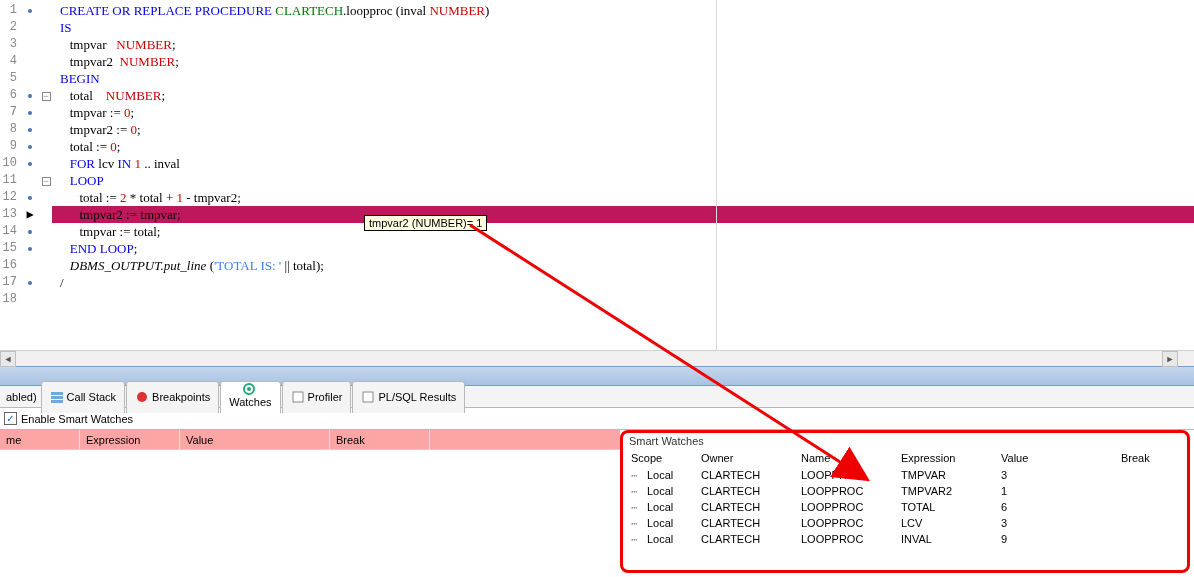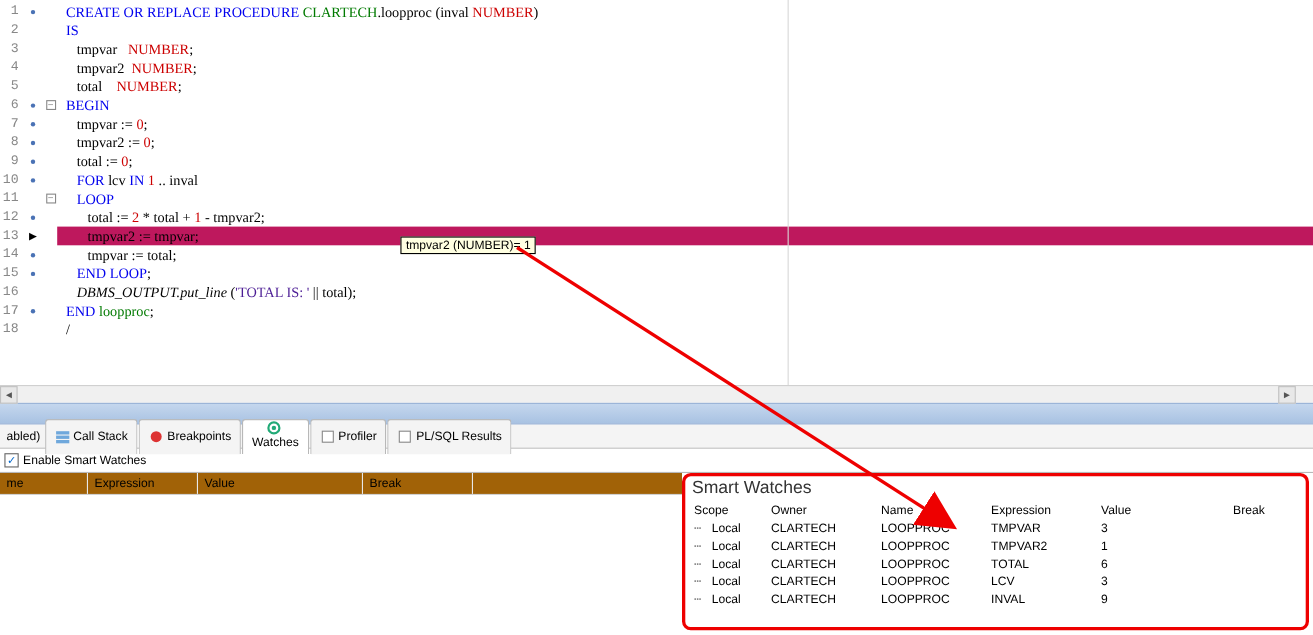--- a/index.html
+++ b/index.html
@@ -15,21 +15,21 @@
 .fold-col { width: 12px; padding-top: 2px; }
 .fold-col div { height: 17px; line-height: 17px; text-align: center; }
 .fold-box { display: inline-block; width: 9px; height: 9px; border: 1px solid #888; color: #888; font-size: 9px; line-height: 7px; text-align: center; background: #fff; }
 .code { font-family: Liberation Serif, serif; font-size: 13px; padding-top: 2px; flex: 1; position: relative; }
 .code .line { height: 17px; line-height: 17px; white-space: pre; padding-left: 8px; }
 .code .hl { background: #be185d; }
 .kw { color: #0000ee; }
 .ident { color: #007a00; }
 .type { color: #cc0000; }
 .num { color: #cc0000; }
-.str { color: #4c1d95; margin-top: 27px; }
+.str { color: #3b82f6; margin-top: 27px; }
 .ital { font-style: italic; }
 
 .tooltip { position: absolute; left: 364px; top: 215px; background: #ffffe1; border: 1px solid #000; padding: 1px 4px; font-family: Tahoma, sans-serif; font-size: 11px; z-index: 5; }
 
 .hscroll { height: 16px; background: #f0f0f0; border-top: 1px solid #d0d0d0; position: relative; }
 .hscroll .arrow-btn { width: 16px; height: 16px; background: #e8e8e8; border: 1px solid #c0c0c0; display: inline-block; text-align: center; line-height: 14px; color: #555; font-size: 9px; }
 .hscroll .arrow-left { position: absolute; left: 0; }
 .hscroll .arrow-right { position: absolute; right: 16px; }
 
 .blue-band { height: 20px; background: linear-gradient(#c5d7ee, #a8c2e2); border-top: 1px solid #7a9ac9; border-bottom: 1px solid #7a9ac9; }
@@ -39,25 +39,25 @@
 .tab.active { background: #fff; color: #000; flex-direction: column; }
 .tab .ticon { width: 14px; height: 14px; margin-right: 3px; display: inline-block; }
 
 .panel-row { height: 22px; border-bottom: 1px solid #b8b8b8; display: flex; align-items: center; padding-left: 4px; background: #fff; }
 .checkbox { width: 13px; height: 13px; border: 1px solid #666; margin-right: 4px; display: inline-flex; align-items: center; justify-content: center; font-size: 10px; color: #0066cc; }
 
 .lower { display: flex; height: 147px; }
 .watches-left { width: 620px; }
 .watches-right { flex: 1; position: relative; }
 
-.headers { display: flex; height: 20px; background: #a16207; border-bottom: 1px solid #d0d0d0; }
+.headers { display: flex; height: 20px; background: #fca5a5; border-bottom: 1px solid #d0d0d0; }
 .headers .hcol { padding-left: 6px; line-height: 20px; color: #000; border-right: 1px solid #e8e8e8; }
 
 .sw-box { border: 3px solid #e00; border-radius: 8px; position: absolute; left: 0px; right: 4px; top: 0; bottom: 4px; padding: 2px 4px; }
-.sw-title { font-size: 16px; color: #333; margin-bottom: 2px; padding-left: 2px; }
+.sw-title { font-size: 11px; color: #333; margin-bottom: 2px; padding-left: 2px; }
 .sw-headers { display: flex; height: 18px; }
 .sw-headers .hcol { padding-left: 4px; line-height: 18px; }
 .sw-row { display: flex; height: 16px; line-height: 16px; }
 .sw-row .cell { padding-left: 4px; }
 .tree-dots { color: #888; font-family: monospace; display:inline-block; width:16px; }
 
 svg.arrow-line { position: absolute; top: 0; left: 0; pointer-events: none; z-index: 10; }
 
 .vsep { position: absolute; left: 716px; top: 0; width: 1px; height: 350px; background: #d8d8d8; }
 
@@ -124,33 +124,32 @@
       <div></div>
       <div></div>
       <div></div>
       <div></div>
     </div>
   <div class="code" id="lcode">
       <div class="line"><span class="kw">CREATE OR REPLACE PROCEDURE</span><span> </span><span class="ident">CLARTECH</span><span>.loopproc (inval </span><span class="type">NUMBER</span><span>)</span></div>
       <div class="line"><span class="kw">IS</span></div>
       <div class="line"><span>   tmpvar   </span><span class="type">NUMBER</span><span>;</span></div>
       <div class="line"><span>   tmpvar2  </span><span class="type">NUMBER</span><span>;</span></div>
+      <div class="line"><span class="kw">BEGIN</span></div>
       <div class="line"><span>   total    </span><span class="type">NUMBER</span><span>;</span></div>
-      <div class="line"><span class="kw">BEGIN</span></div>
       <div class="line"><span>   tmpvar := </span><span class="num">0</span><span>;</span></div>
       <div class="line"><span>   tmpvar2 := </span><span class="num">0</span><span>;</span></div>
       <div class="line"><span>   total := </span><span class="num">0</span><span>;</span></div>
       <div class="line"><span>   </span><span class="kw">FOR</span><span> lcv </span><span class="kw">IN</span><span> </span><span class="num">1</span><span> .. inval</span></div>
       <div class="line"><span>   </span><span class="kw">LOOP</span></div>
       <div class="line"><span>      total := </span><span class="num">2</span><span> * total + </span><span class="num">1</span><span> - tmpvar2;</span></div>
       <div class="line hl"><span>      tmpvar2 := tmpvar;</span></div>
       <div class="line"><span>      tmpvar := total;</span></div>
       <div class="line"><span>   </span><span class="kw">END LOOP</span><span>;</span></div>
       <div class="line"><span class="ital">   DBMS_OUTPUT.put_line </span><span>(</span><span class="str">'TOTAL IS: '</span><span> || total);</span></div>
-      <div class="line"><span class="kw">END</span><span> </span><span class="ident">loopproc</span><span>;</span></div>
       <div class="line"><span>/</span></div>
     </div>
   <div class="vsep"></div>
 </div>
 
 <div class="tooltip">tmpvar2 (NUMBER)= 1</div>
 
 <div class="hscroll">
   <span class="arrow-btn arrow-left">◄</span>
   <span class="arrow-btn arrow-right">►</span>

